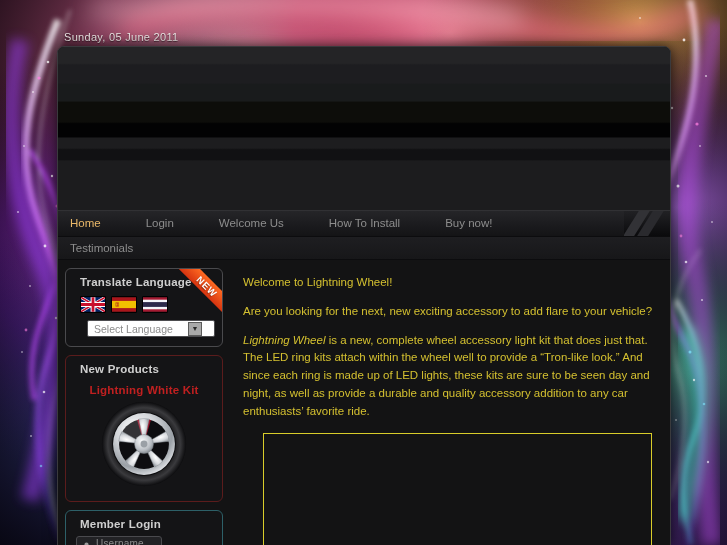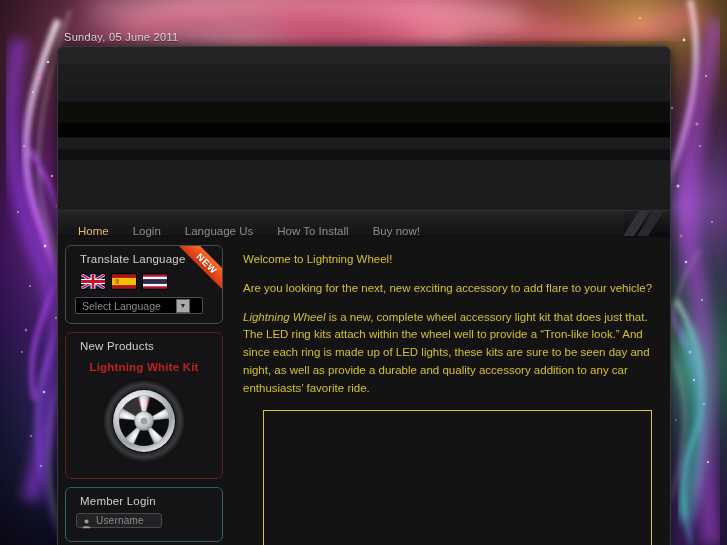--- a/index.html
+++ b/index.html
@@ -56,21 +56,21 @@
   }
 
   
   #nav{
     position:relative;
     background:linear-gradient(180deg,#252528 0%,#1b1b1e 55%,#141416 100%);
     border-top:1px solid #313134;
     border-bottom:1px solid #0c0c0e;
     height:25px;
   }
-  #nav ul{list-style:none;margin:8px;padding:0;display:flex;height:25px;}
+  #nav ul{list-style:none;margin:0;padding:0;display:flex;height:25px;gap:21px;}
   #nav li a{
     display:block;line-height:25px;
     padding:0 12px;
     font-size:11.5px;color:#8d8d8d;
     text-decoration:none;white-space:nowrap;
   }
   #nav li a.active{color:#e9b869;}
   #nav-slash{
     position:absolute;right:0;top:0;height:25px;width:46px;
     background:linear-gradient(180deg,#212124,#0a0a0c);
@@ -96,21 +96,21 @@
   }
 
   
   #body{display:flex;padding:8px 0 0 0;background:#131314;min-height:288px;}
   #sidebar{width:158px;padding-left:7px;flex:0 0 auto;}
   #content{flex:1 1 auto;padding:6px 10px 0 8px;}
 
   
   .widget{border-radius:6px;margin-bottom:8px;position:relative;background:#141416;}
   .widget .wtitle{
-    font-size:11.5px;font-weight:normal;color:#cfcfcf;
+    font-size:11.5px;font-weight:bold;color:#cfcfcf;
     padding:7px 0 6px 14px;letter-spacing:.2px;
   }
   .w-translate{border:1px solid #4a4a4d;padding-bottom:9px;overflow:hidden;}
   .w-products{border:1px solid #5b1c1c;padding-bottom:6px;min-height:131px;}
   .w-login{border:1px solid #2d6068;padding-bottom:8px;}
 
   
   .ribbon{
     position:absolute;right:0;top:0;width:46px;height:46px;overflow:hidden;
     pointer-events:none;
@@ -123,22 +123,22 @@
     text-align:center;
     transform:rotate(45deg);
     left:-3px;top:10px;
     text-shadow:0 1px 1px rgba(0,0,0,.4);
   }
 
   .flags{display:flex;gap:5px;padding:2px 0 7px 14px;}
   .flag{width:24px;height:15px;border:1px solid #000;display:block;border-radius:1px;}
 
   .langselect{
-    margin-left:9px;width:128px;height:17px;
-    background:#000000;border:1px solid #4d4d50;border-radius:2px;
+    margin-left:21px;width:128px;height:17px;
+    background:#ffffff;border:1px solid #4d4d50;border-radius:2px;
     display:flex;align-items:center;justify-content:space-between;
     font-size:10.5px;color:#8b8b8b;padding:0 12px 0 6px;box-sizing:border-box;
   }
   .langselect .arrow{
     width:12px;height:12px;background:#a9a9a9;border:1px solid #5b5b5b;
     display:flex;align-items:center;justify-content:center;
     font-size:7px;color:#2b2b2b;line-height:1;
   }
 
   .prodname{
@@ -319,35 +319,42 @@
 
     <div id="nav">
       <ul>
         <li>
             <a class="active" href="#">Home</a>
           </li>
         <li>
             <a href="#">Login</a>
           </li>
         <li>
-            <a href="#">Language Us</a>
+            <a href="#">Welcome Us</a>
           </li>
         <li>
             <a href="#">How To Install</a>
           </li>
         <li>
             <a href="#">Buy now!</a>
           </li>
       </ul>
       <div id="nav-slash">
         <i class="s1"></i>
           <i class="s2"></i>
       </div>
     </div>
 
+    <div id="nav2">
+      <ul>
+        <li>
+            <a href="#">Testimonials</a>
+          </li>
+      </ul>
+    </div>
 
     <div id="body">
 
       <div id="sidebar">
 
         <div class="widget w-translate">
           <div class="ribbon">
             <span>NEW</span>
           </div>
           <div class="wtitle">Translate Language</div>

